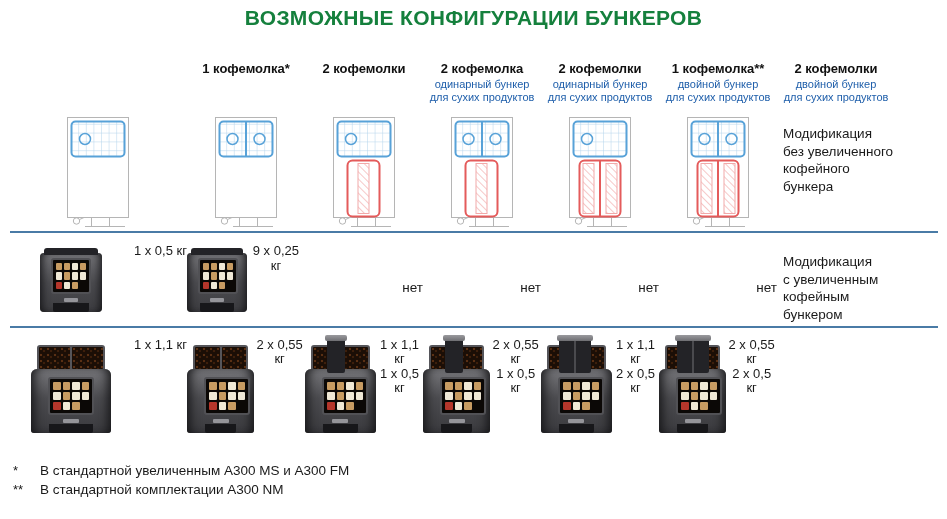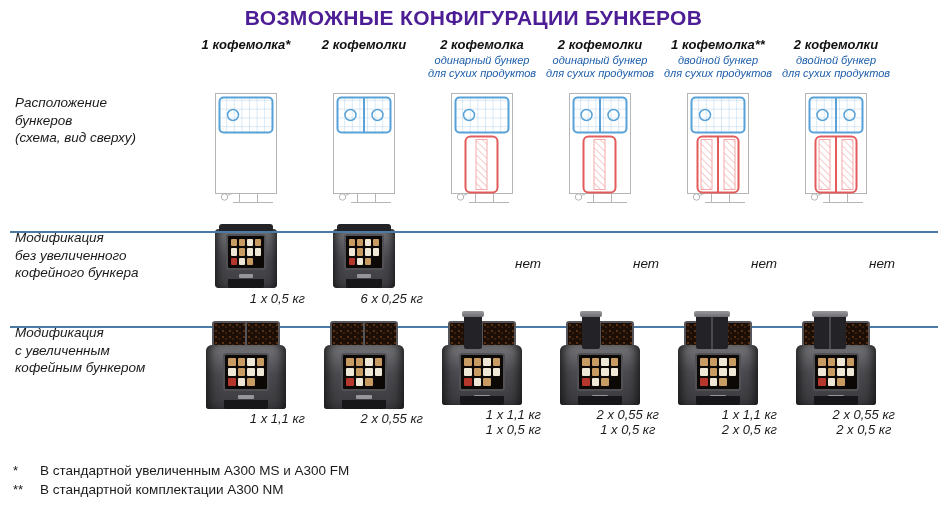--- a/index.html
+++ b/index.html
@@ -1,36 +1,36 @@
 <!DOCTYPE html>
 <html><head>
 <meta charset="utf-8">
 <style>
   html,body{margin:0;padding:0;background:#fff;}
   body{width:947px;height:519px;font-family:"Liberation Sans",sans-serif;color:#1a1a1a;overflow:hidden;}
   .page{position:relative;width:947px;height:519px;background:#fff;}
 
   .title{position:absolute;top:6px;left:0;width:100%;text-align:center;
-         font-size:21px;font-weight:bold;letter-spacing:.3px;color:#4c1d95;}
-
-  .grid{position:absolute;top:36px;left:9px;display:grid;
+         font-size:21px;font-weight:bold;letter-spacing:.3px;color:#15803d;}
+
+  .grid{position:absolute;top:60px;left:9px;display:grid;
         grid-template-columns:178px repeat(6,118px);
-        grid-template-rows:52px 128px 95px 127px;font-style:italic;}
+        grid-template-rows:52px 128px 95px 127px;}
 
   .hcell{text-align:center;padding-top:2px;}
   .htitle{font-size:13px;font-weight:bold;color:#111;line-height:1.1;}
   .hsub{font-size:11px;color:#1e5eaa;line-height:1.16;margin-top:2px;white-space:pre-line;}
 
   .rlabel{font-size:13.5px;line-height:1.3;padding:13px 0 0 6px;white-space:pre-line;}
   .rlabel.pt6{padding-top:6px;}
 
   .scell{display:flex;justify-content:center;align-items:flex-start;}
   .scell svg{margin-top:3px;}
 
-  .cell{display:flex;flex-direction:column;align-items:flex-end;}
+  .cell{display:flex;align-items:flex-start;}
   .nocell{display:flex;align-items:center;justify-content:flex-end;}
   .none-text{font-size:13.5px;}
 
   .cap{margin-top:3px;text-align:center;font-size:13px;}
   .capline{display:block;line-height:14px;margin-bottom:1px;}
 
   .divider{position:absolute;left:10px;width:928px;height:2px;background:#4a7ba6;}
   .div1{top:231px;} .div2{top:326px;}
 
   
@@ -126,23 +126,20 @@
       <div class="htitle">1 кофемолка**</div>
       <div class="hsub">двойной бункер
 для сухих продуктов</div>
     </div>
     <div class="hcell">
       <div class="htitle">2 кофемолки</div>
       <div class="hsub">двойной бункер
 для сухих продуктов</div>
     </div>
 
-    <div class="rlabel pt6">Расположение
-бункеров
-(схема, вид сверху)</div>
 
     <div class="scell">
       <svg width="70" height="118" viewBox="0 0 70 118">
         <rect x="4.5" y="2.5" width="61" height="100" fill="#fff" stroke="#b5b5b5"></rect>
         <g stroke="#b5b5b5" fill="none">
           <path d="M28.5 102.5 V111 M46.5 102.5 V111 M22 111.5 H62"></path>
           <circle cx="13.5" cy="106" r="3.2"></circle>
             <path d="M16.5 104.5 L21 102.5"></path>
         </g>
         <rect x="8.5" y="6.5" width="53" height="35" rx="4" fill="url(#bluegrid)" stroke="#58a2d8" stroke-width="2"></rect>
@@ -275,21 +272,21 @@
             <span class="ic ic-wh"></span>
             <span class="ic ic-wh"></span>
             <span class="ic ic-rd"></span>
             <span class="ic ic-wh"></span>
             <span class="ic ic-or"></span>
             <span class="ic ic-em"></span>
           </div>
         <div class="m-btn"></div>
         <div class="m-disp"></div>
       </div>
-      <div class="cap">6 х 0,25 кг</div>
+      <div class="cap">9 х 0,25 кг</div>
     </div>
 
     <div class="nocell">
       <div class="none-text">нет</div>
     </div>
     <div class="nocell">
       <div class="none-text">нет</div>
     </div>
     <div class="nocell">
       <div class="none-text">нет</div>

